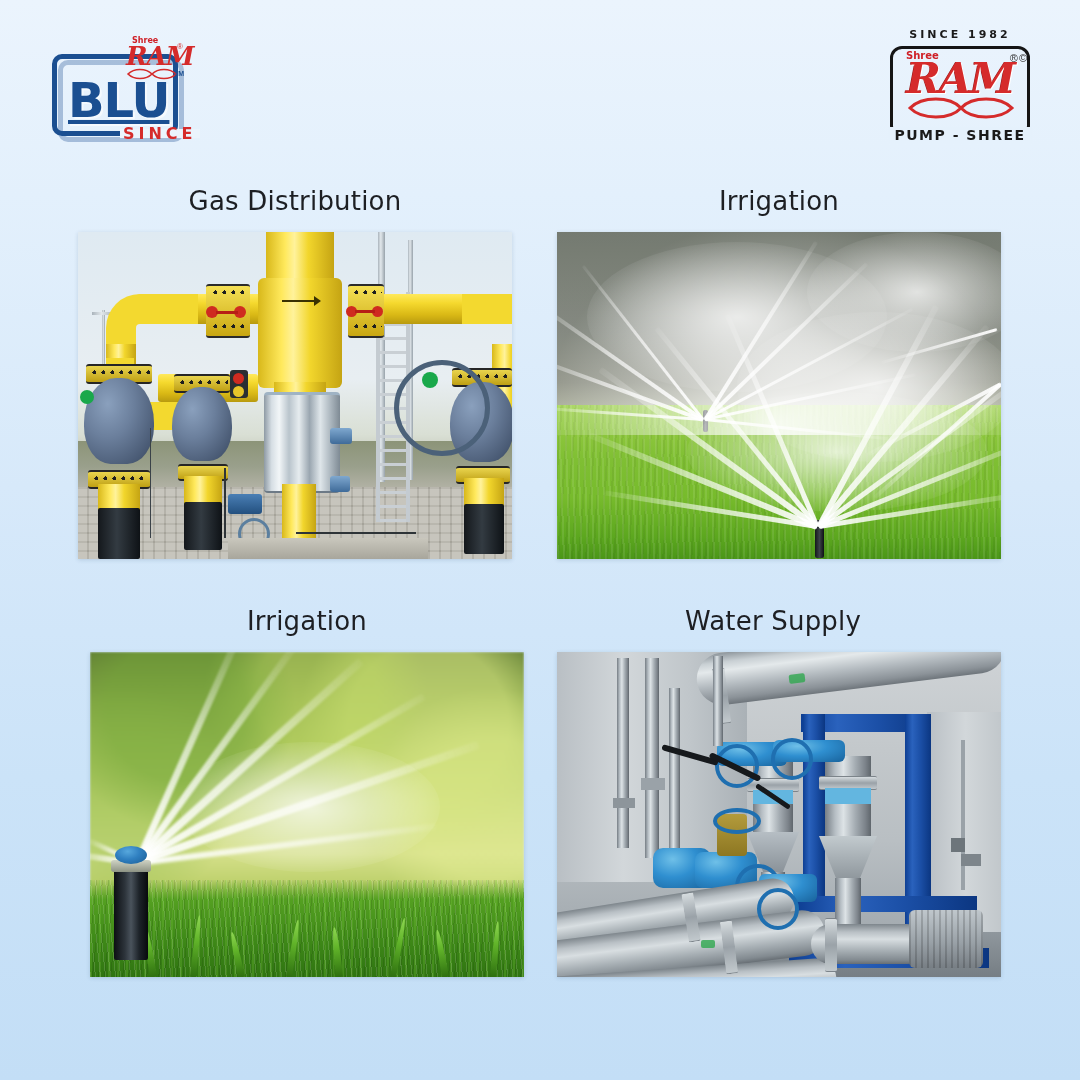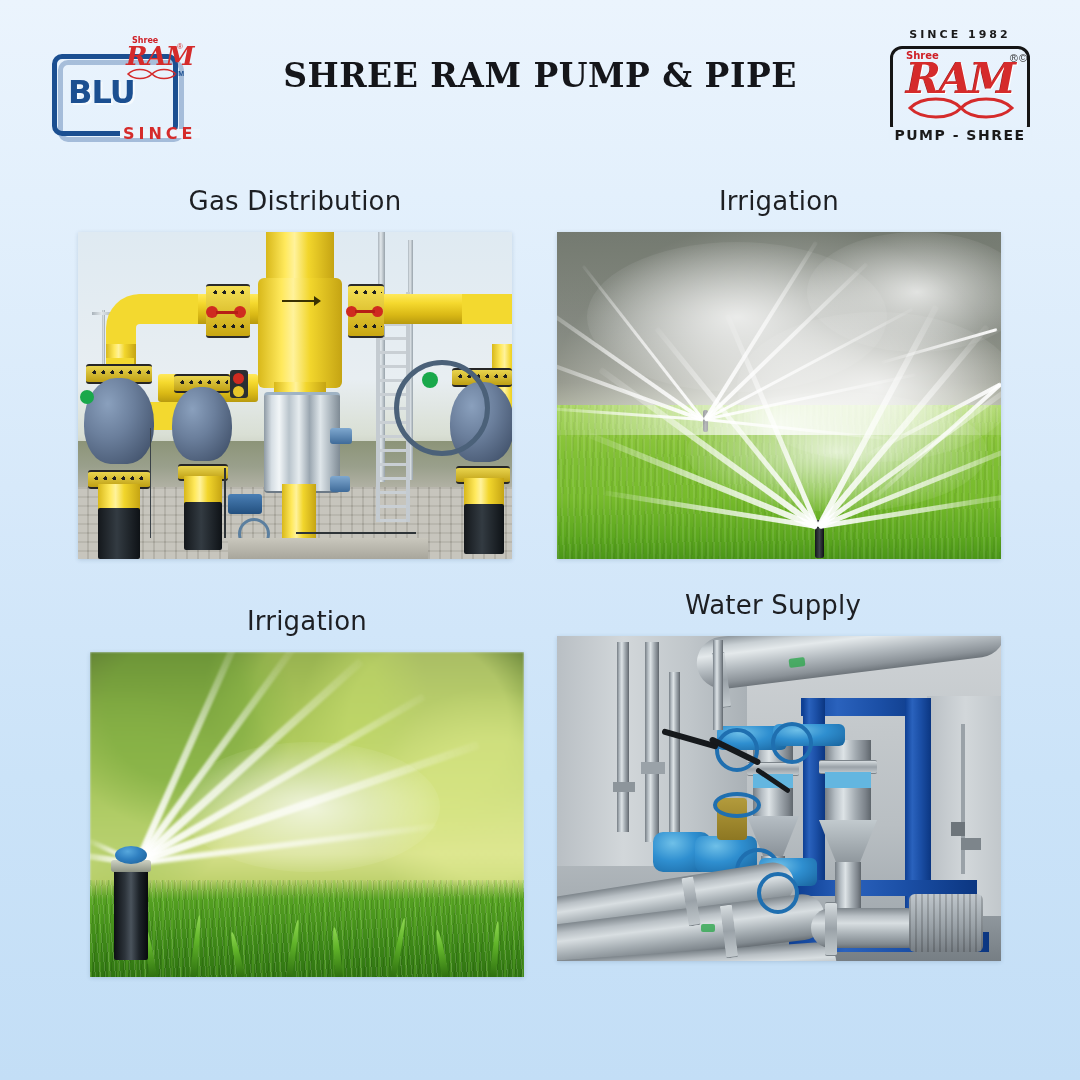--- a/index.html
+++ b/index.html
@@ -59,26 +59,27 @@
     border-radius: 10px;
     box-sizing: border-box;
     opacity: 0.32;
   }
   .blu-word {
     position: absolute;
     left: 22px;
     top: 40px;
     font-family: "DejaVu Sans", sans-serif;
     font-weight: 700;
-    font-size: 32px;
+    font-size: 48px;
     letter-spacing: -1px;
     color: #1b4f91;
     line-height: 1;
     z-index: 4;
     text-shadow: 2px 2px 0 rgba(255,255,255,0.6);
+    text-decoration: underline;
   }
   .blu-shree {
     position: absolute;
     left: 86px;
     top: 0px;
     font-family: "DejaVu Sans", sans-serif;
     font-weight: 700;
     font-size: 8px;
     color: #cf2027;
     letter-spacing: 0px;
@@ -270,21 +271,21 @@
     position: relative;
     overflow: hidden;
     box-shadow: 0 1px 4px rgba(40,70,110,0.18);
     background: #cfe2f2;
   }
 
   
   .cell-gas      { left: 78px;  top: 20px;  width: 434px; }
   .cell-sprink   { left: 557px; top: 20px;  width: 444px; }
   .cell-irrig    { left: 90px;  top: 440px; width: 434px; }
-  .cell-water    { left: 557px; top: 424px; width: 432px; }
+  .cell-water    { left: 557px; top: 440px; width: 432px; }
 
   .cell-gas    .photo { width: 434px; height: 327px; }
   .cell-sprink .photo { width: 444px; height: 327px; }
   .cell-irrig  .photo { width: 434px; height: 325px; }
   .cell-water  .photo { width: 444px; height: 325px; }
 
   .cell-label { margin-bottom: 18px; }
 
   
   .ph { position: absolute; }
@@ -524,21 +525,20 @@
       <div class="blu-ram">RAM</div>
       <svg class="blu-ram-bow" viewBox="0 0 52 14">
         <path d="M2 7 C8 1, 20 1, 26 7 C32 13, 44 13, 50 7 C44 1, 32 1, 26 7 C20 13, 8 13, 2 7 Z" fill="none" stroke="#d52b2b" stroke-width="1.6"></path>
       </svg>
       <div class="blu-reg">®</div>
       <div class="blu-word">BLU</div>
       <div class="blu-tm">TM</div>
       <div class="blu-pipe">SINCE</div>
     </div>
 
-    <div class="poster-title">SHREE RAM PUMP &amp; PIPE</div>
 
     <div class="ram-logo">
       <div class="ram-since">SINCE 1982</div>
       <div class="ram-frame"></div>
       <div class="ram-shree">Shree</div>
       <div class="ram-word">RAM</div>
       <svg class="ram-bow" viewBox="0 0 110 28">
         <path d="M4 14 C16 2, 44 2, 55 14 C66 26, 94 26, 106 14 C94 2, 66 2, 55 14 C44 26, 16 26, 4 14 Z" fill="none" stroke="#d52b2b" stroke-width="3"></path>
       </svg>
       <div class="ram-reg">®©</div>

